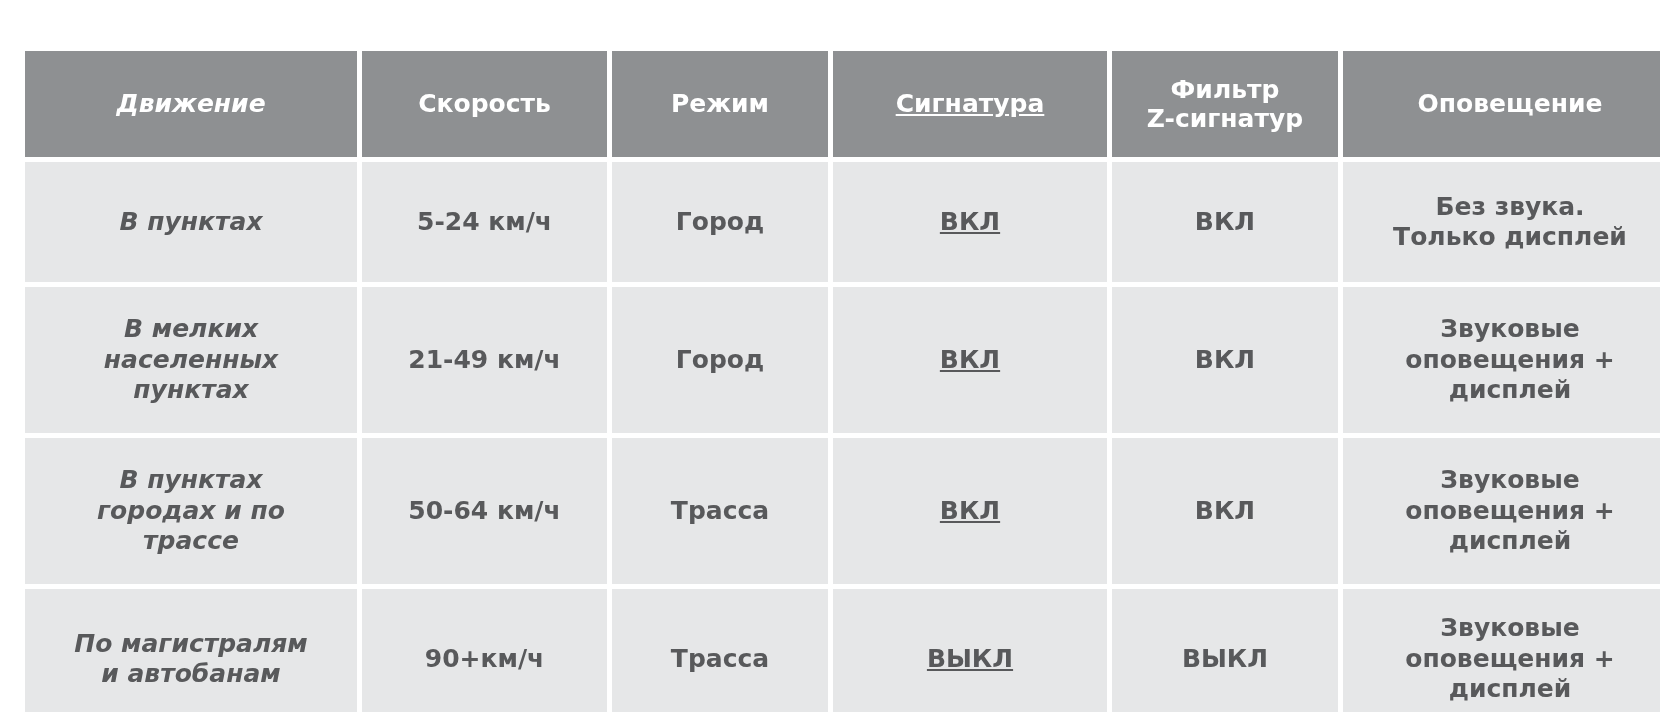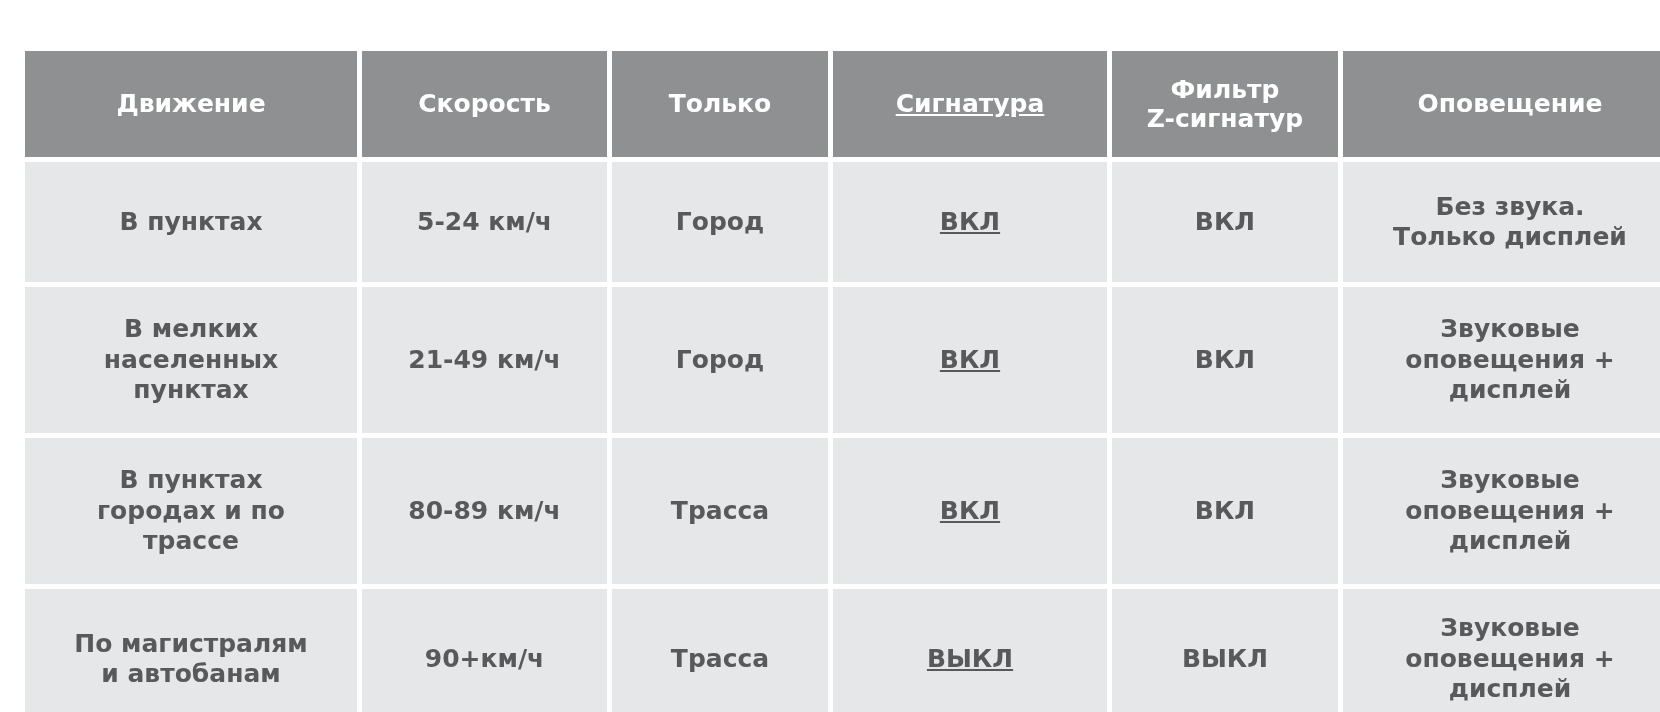--- a/index.html
+++ b/index.html
@@ -39,42 +39,42 @@
   table.settings-table td {
     background: #e6e7e8;
     color: #58595b;
     font-size: 25px;
     font-weight: bold;
     line-height: 1.22;
     padding: 12px 8px;
     vertical-align: middle;
     text-align: center;
   }
-  .col-0 { width: 320px; }
+  .col-0 { width: 320px; font-style: italic; }
   .col-1 { width: 233px; }
   .col-2 { width: 204px; }
   .col-3 { width: 262px; text-decoration: underline; }
   .col-4 { width: 214px; }
   .col-5 { width: 322px; }
   .row-0 td { height: 96px; }
   .row-1 td { height: 122px; }
   .row-2 td { height: 122px; }
   .row-3 td { height: 116px; }
   .cell-multiline { white-space: pre-line; }
 </style>
 </head>
 <body>
 
 <div class="table-wrap">
   <table class="settings-table">
     <thead>
       <tr>
         <th class="col-0 cell-multiline">Движение</th>
         <th class="col-1 cell-multiline">Скорость</th>
-        <th class="col-2 cell-multiline">Только</th>
+        <th class="col-2 cell-multiline">Режим</th>
         <th class="col-3 cell-multiline">Сигнатура</th>
         <th class="col-4 cell-multiline">Фильтр
 Z-сигнатур</th>
         <th class="col-5 cell-multiline">Оповещение</th>
       </tr>
     </thead>
     <tbody>
       <tr class="row-0">
         <td class="col-0 cell-multiline">В пунктах</td>
         <td class="col-1 cell-multiline">5-24 км/ч</td>
@@ -93,21 +93,21 @@
         <td class="col-3 cell-multiline">ВКЛ</td>
         <td class="col-4 cell-multiline">ВКЛ</td>
         <td class="col-5 cell-multiline">Звуковые
 оповещения +
 дисплей</td>
       </tr>
       <tr class="row-2">
         <td class="col-0 cell-multiline">В пунктах
 городах и по
 трассе</td>
-        <td class="col-1 cell-multiline">80-89 км/ч</td>
+        <td class="col-1 cell-multiline">50-64 км/ч</td>
         <td class="col-2 cell-multiline">Трасса</td>
         <td class="col-3 cell-multiline">ВКЛ</td>
         <td class="col-4 cell-multiline">ВКЛ</td>
         <td class="col-5 cell-multiline">Звуковые
 оповещения +
 дисплей</td>
       </tr>
       <tr class="row-3">
         <td class="col-0 cell-multiline">По магистралям
 и автобанам</td>

